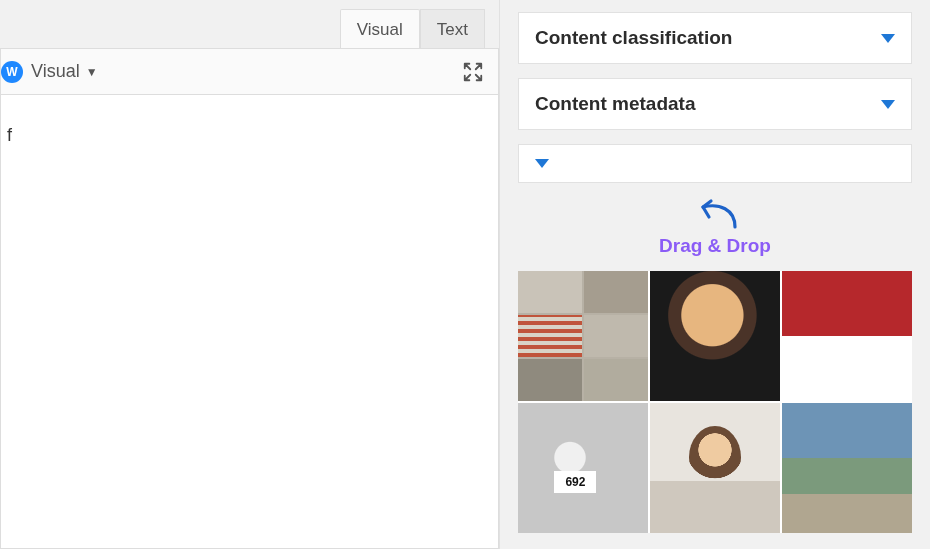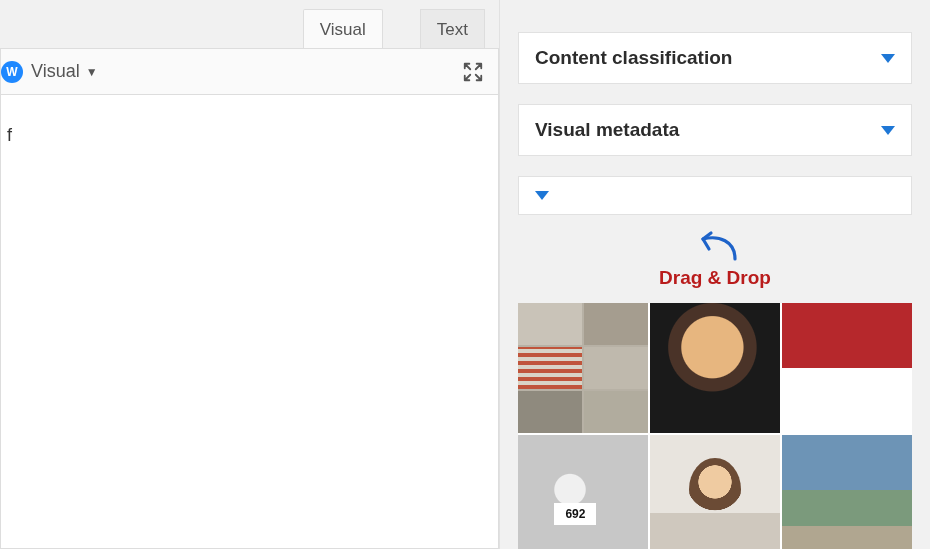--- a/index.html
+++ b/index.html
@@ -5,39 +5,39 @@
   * { box-sizing: border-box; margin: 0; padding: 0; }
   html, body { width: 930px; height: 549px; overflow: hidden; font-family: -apple-system, "Helvetica Neue", Arial, sans-serif; background:#f1f1f1; color:#444; }
   .app { display:flex; width:100%; height:100%; }
   .left { flex: 0 0 500px; display:flex; flex-direction:column; background:#f1f1f1; border-right:1px solid #e1e1e1; }
   .right { flex:1; padding:12px 18px 0 18px; background:#f1f1f1; overflow:hidden; }
 
   
   .tabs-row { display:flex; justify-content:flex-end; align-items:flex-end; height:48px; padding:0 14px 0 0;text-align:right; }
   .ed-tab { padding:10px 16px 8px 16px; font-size:17px; color:#555; cursor:pointer; border:1px solid transparent; border-bottom:none; }
   .ed-tab.active { background:#fafafa; border-color:#ddd; color:#555; border-top-left-radius:2px; border-top-right-radius:2px; }
-  .ed-tab.inactive { background:#eaeaea; border-color:#ddd;margin-left:37px; }
+  .ed-tab.inactive { background:#eaeaea; border-color:#ddd; }
   .toolbar { display:flex; align-items:center; justify-content:space-between; background:#fafafa; border:1px solid #ddd; border-bottom:none; height:46px; padding:0 14px 0 0; }
   .tb-left { display:flex; align-items:center; gap:8px; }
   .w-badge { width:22px; height:22px; border-radius:50%; background:#1e88ff; display:flex; align-items:center; justify-content:center; margin-left:0; }
   .w-badge span { color:#fff; font-weight:700; font-size:12px; line-height:1; }
   .widgets { font-size:18px; color:#555; display:flex; align-items:center; gap:6px; cursor:pointer; }
   .caret-down { font-size:12px; color:#555; }
   .fullscreen { width:22px; height:22px; cursor:pointer; color:#555; }
   .editor { flex:1; background:#fff; border:1px solid #ddd; padding:30px 10px 10px 6px; font-size:18px; color:#333; }
   .editor .frag { }
 
   
-  .panel { background:#fff; border:1px solid #e1e1e1; display:flex; align-items:center; justify-content:space-between; padding:14px 16px; margin-bottom:14px; cursor:pointer;margin-top:20px; }
+  .panel { background:#fff; border:1px solid #e1e1e1; display:flex; align-items:center; justify-content:space-between; padding:14px 16px; margin-bottom:14px; cursor:pointer; }
   .panel .title { font-size:19px; font-weight:700; color:#2c2c2c; }
   .panel .tri { width:0; height:0; border-left:7px solid transparent; border-right:7px solid transparent; border-top:9px solid #1e77d6; }
 
   .drag-area { text-align:center; margin:12px 0 10px 0; position:relative; height:64px; }
   .curly-arrow { stroke:#1e63c9; fill:none; stroke-width:3.2; stroke-linecap:round; stroke-linejoin:round; }
-  .drag-label { font-size:19px; font-weight:700; color:#b91c1c; }
+  .drag-label { font-size:19px; font-weight:700; color:#8b5cf6; }
 
   .grid { display:grid; grid-template-columns:repeat(3, 1fr); grid-auto-rows:130px; gap:2px; background:#fff; }
   .tile { overflow:hidden; position:relative; }
   .tile-img { width:100%; height:100%; display:block; }
 
   
   .thumb-a { background:#b7b1a5; display:grid; grid-template-columns:1fr 1fr; grid-template-rows:1fr 1fr 1fr; gap:2px; }
   .thumb-a div { background:#9c958a; }
   .thumb-a .d1{background:#c9c3b8;} .thumb-a .d2{background:#a59d8f;}
   .thumb-a .d3{ background: repeating-linear-gradient(0deg,#c0543b 0 4px,#d9d3c6 4px 8px); }
@@ -96,21 +96,21 @@
   </div>
 
   <div class="right">
 
     <div class="panel">
       <span class="title">Content classification</span>
       <span class="tri"></span>
     </div>
 
     <div class="panel">
-      <span class="title">Visual metadata</span>
+      <span class="title">Content metadata</span>
       <span class="tri"></span>
     </div>
 
     <div class="panel">
       <span class="tri"></span>
     </div>
 
     <div class="drag-area">
       <svg width="60" height="36" viewBox="0 0 60 36" style="display:block;margin:0 auto 2px auto;">
         <path class="curly-arrow" d="M50 30 C 50 12, 34 6, 18 10"></path>

